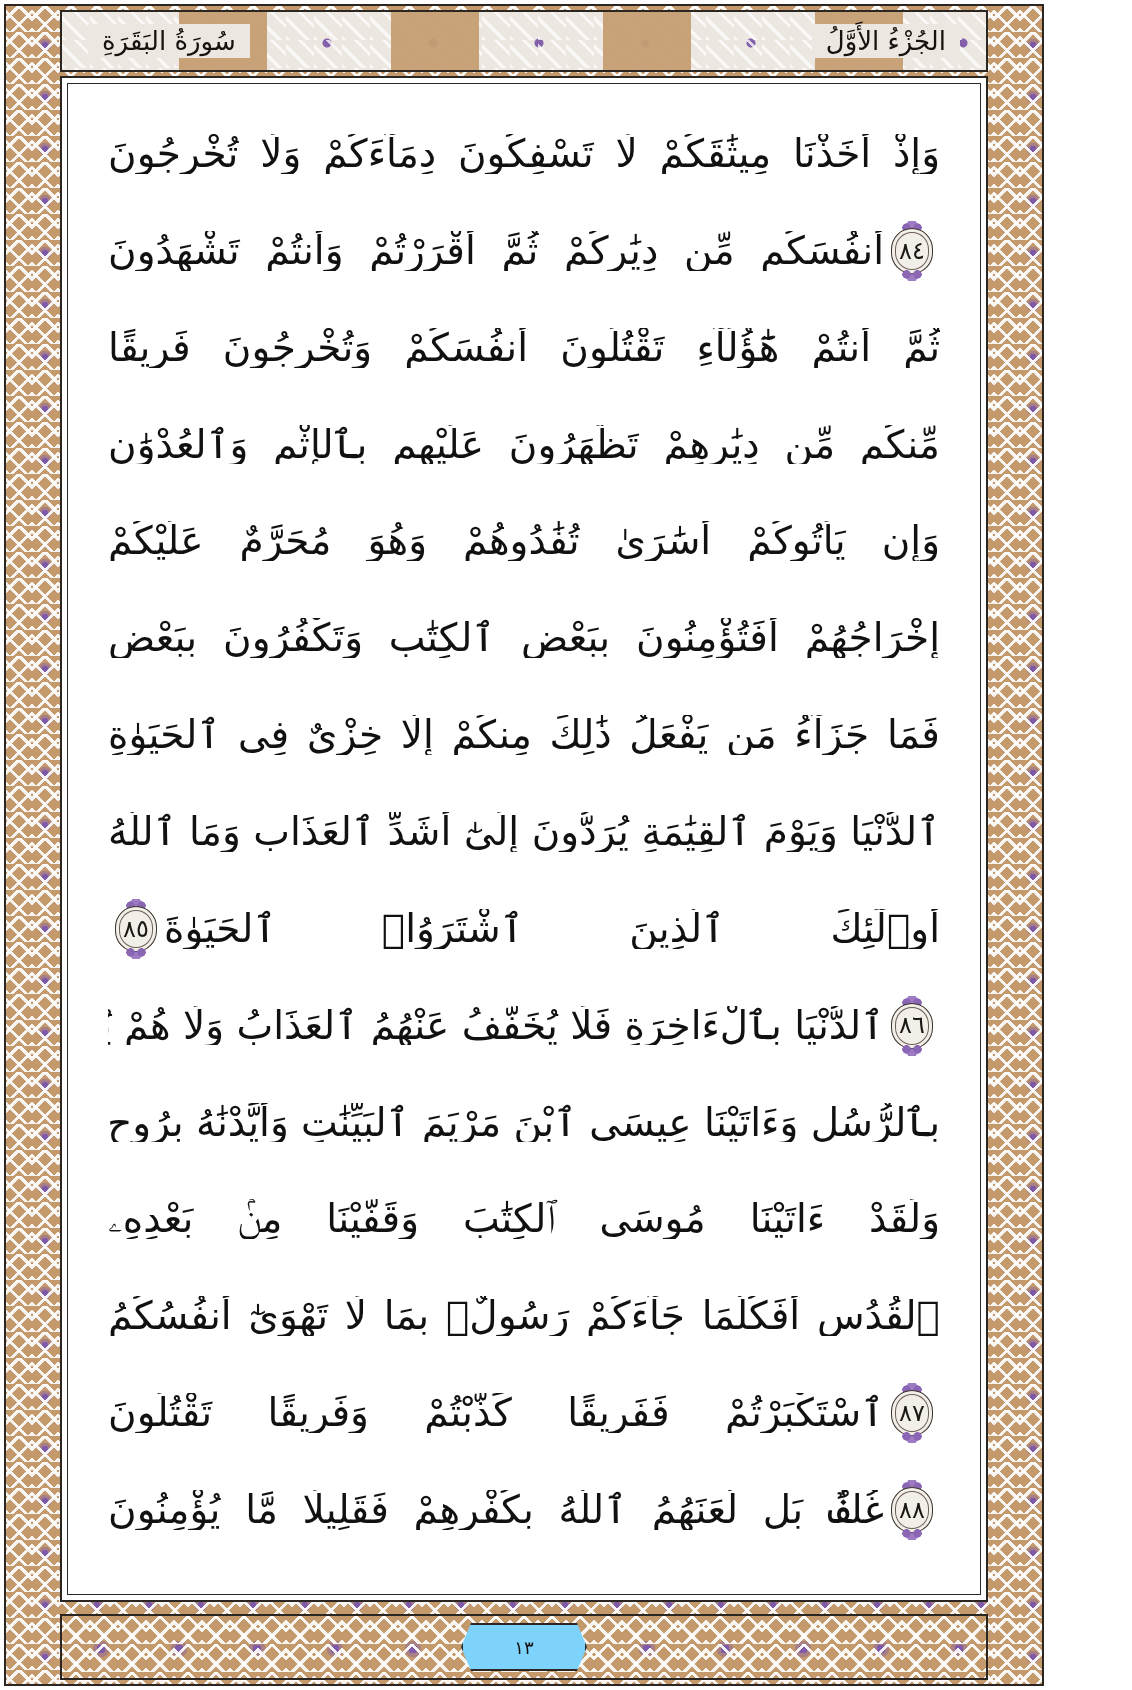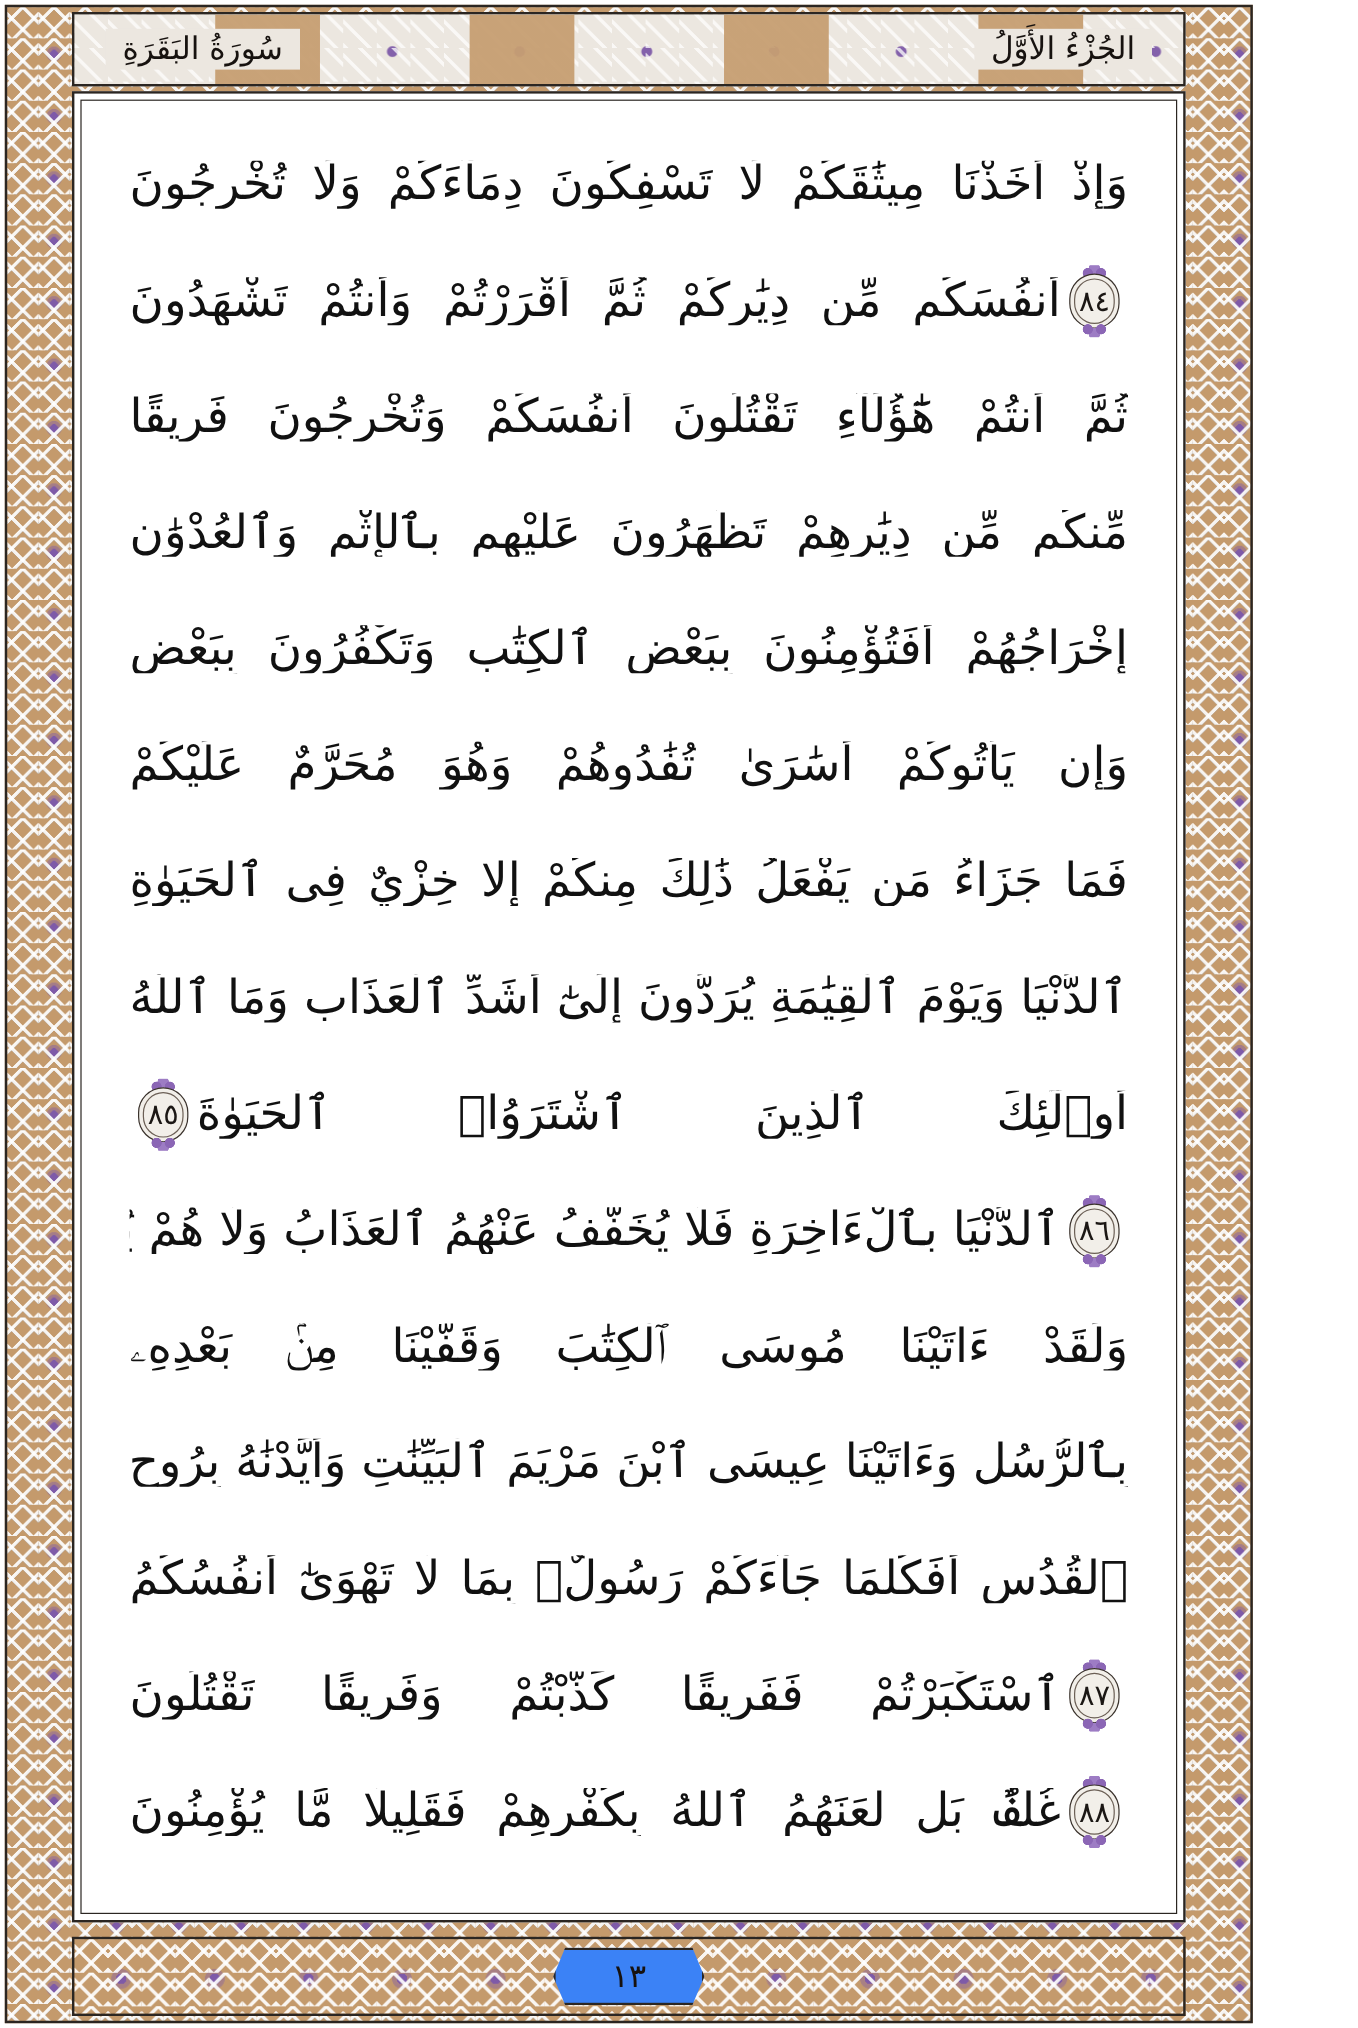--- a/index.html
+++ b/index.html
@@ -129,26 +129,26 @@
         rgba(255,255,255,.9) 0 3px,
         rgba(255,255,255,0) 3px 14px),
       radial-gradient(circle at 50% 50%, #7e5aa8 0 4.5px, rgba(126,90,168,.4) 4.5px 8px, rgba(126,90,168,0) 8.5px);
     background-size: 28px 28px, 28px 28px, 78px 66px;
   }
   .page-number-cartouche {
     position: relative;
     z-index: 3;
     min-width: 126px;
     height: 48px;
-    background: #3b82f6;
+    background: #7dd3fc;
     border: 2px solid #2b2622;
     display: flex;
     align-items: center;
     justify-content: center;
-    font-size: 27px;
+    font-size: 18px;
     color: #17120f;
     clip-path: polygon(8% 0, 92% 0, 100% 50%, 92% 100%, 8% 100%, 0 50%);
   }
 
   
   .text-block {
     position: absolute;
     left: 90px; right: 90px; top: 100px;
     height: 1470px;
     direction: rtl;
@@ -259,28 +259,28 @@
 
     <div class="ayah-line">
       <span class="line-text">ثُمَّ أَنتُمْ هَٰٓؤُلَآءِ تَقْتُلُونَ أَنفُسَكُمْ وَتُخْرِجُونَ فَرِيقًا</span>
     </div>
 
     <div class="ayah-line">
       <span class="line-text">مِّنكُم مِّن دِيَٰرِهِمْ تَظَٰهَرُونَ عَلَيْهِم بِٱلْإِثْمِ وَٱلْعُدْوَٰنِ</span>
     </div>
 
     <div class="ayah-line">
+      <span class="line-text">وَإِن يَأْتُوكُمْ أُسَٰرَىٰ تُفَٰدُوهُمْ وَهُوَ مُحَرَّمٌ عَلَيْكُمْ</span>
+    </div>
+
+    <div class="ayah-line">
       <span class="line-text">إِخْرَاجُهُمْ أَفَتُؤْمِنُونَ بِبَعْضِ ٱلْكِتَٰبِ وَتَكْفُرُونَ بِبَعْضٍ</span>
     </div>
 
     <div class="ayah-line">
-      <span class="line-text">وَإِن يَأْتُوكُمْ أُسَٰرَىٰ تُفَٰدُوهُمْ وَهُوَ مُحَرَّمٌ عَلَيْكُمْ</span>
-    </div>
-
-    <div class="ayah-line">
       <span class="line-text">فَمَا جَزَآءُ مَن يَفْعَلُ ذَٰلِكَ مِنكُمْ إِلَّا خِزْيٌ فِى ٱلْحَيَوٰةِ</span>
     </div>
 
     <div class="ayah-line">
       <span class="line-text">ٱلدُّنْيَا وَيَوْمَ ٱلْقِيَٰمَةِ يُرَدُّونَ إِلَىٰٓ أَشَدِّ ٱلْعَذَابِ وَمَا ٱللَّهُ</span>
     </div>
 
     <div class="ayah-line">
       <span class="line-text">أُو۟لَٰٓئِكَ ٱلَّذِينَ ٱشْتَرَوُا۟ ٱلْحَيَوٰةَ</span>
       <span class="ayah-marker">
@@ -295,25 +295,25 @@
       <span class="ayah-marker">
         <span class="petal-top"></span>
         <span class="medallion-body"></span>
         <span class="petal-bottom"></span>
         <span class="ayah-num">٨٦</span>
       </span>
       <span class="line-text">ٱلدُّنْيَا بِٱلْءَاخِرَةِ فَلَا يُخَفَّفُ عَنْهُمُ ٱلْعَذَابُ وَلَا هُمْ يُنصَرُونَ</span>
     </div>
 
     <div class="ayah-line">
+      <span class="line-text">بِٱلرُّسُلِ وَءَاتَيْنَا عِيسَى ٱبْنَ مَرْيَمَ ٱلْبَيِّنَٰتِ وَأَيَّدْنَٰهُ بِرُوحِ</span>
+    </div>
+
+    <div class="ayah-line">
       <span class="line-text">وَلَقَدْ ءَاتَيْنَا مُوسَى ٱلْكِتَٰبَ وَقَفَّيْنَا مِنۢ بَعْدِهِۦ</span>
-    </div>
-
-    <div class="ayah-line">
-      <span class="line-text">بِٱلرُّسُلِ وَءَاتَيْنَا عِيسَى ٱبْنَ مَرْيَمَ ٱلْبَيِّنَٰتِ وَأَيَّدْنَٰهُ بِرُوحِ</span>
     </div>
 
     <div class="ayah-line">
       <span class="line-text">ٱلْقُدُسِ أَفَكُلَّمَا جَآءَكُمْ رَسُولٌۢ بِمَا لَا تَهْوَىٰٓ أَنفُسُكُمُ</span>
     </div>
 
     <div class="ayah-line">
       <span class="ayah-marker">
         <span class="petal-top"></span>
         <span class="medallion-body"></span>

